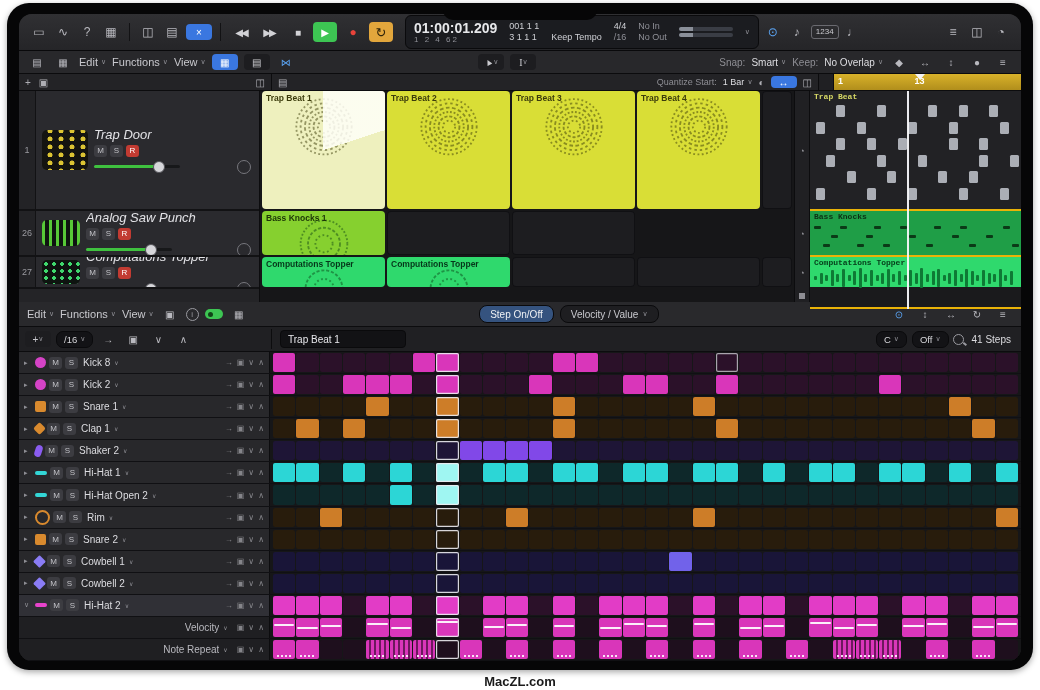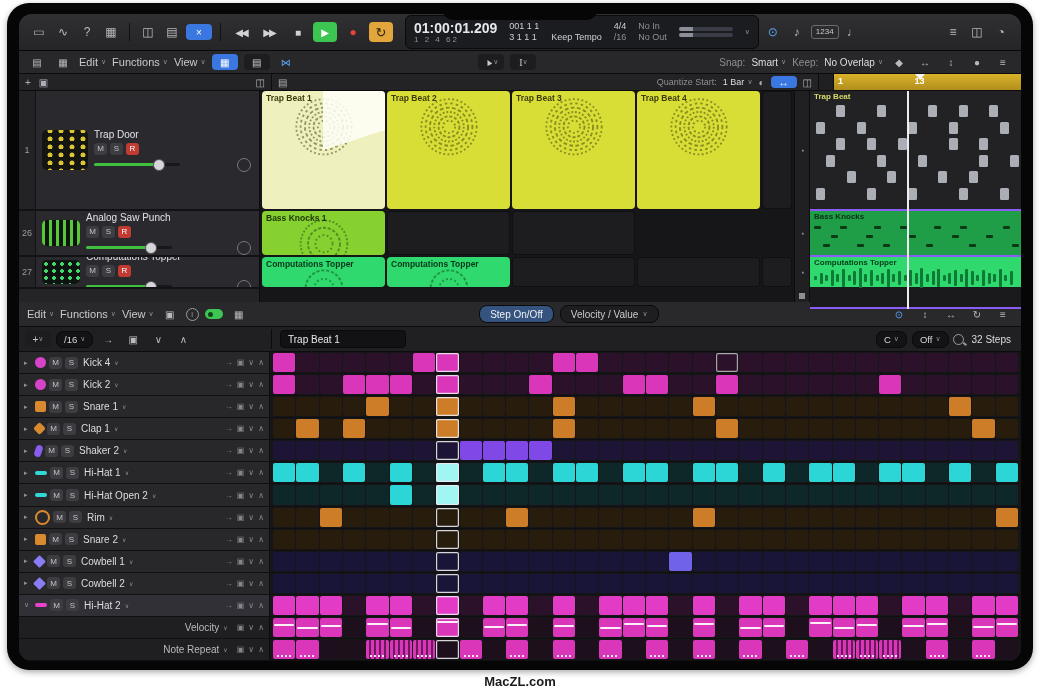--- a/index.html
+++ b/index.html
@@ -72,21 +72,21 @@
   .trow{display:flex;align-items:center;border-bottom:2px solid #121214;background:#2a2a2e;overflow:hidden;}
   .tnum{width:16px;flex:0 0 16px;align-self:stretch;display:flex;align-items:center;justify-content:center;
     font-size:9px;color:#9a9aa0;background:#232326;border-right:1px solid #121214;}
   .ticon{width:46px;height:32px;flex:0 0 46px;border-radius:5px;margin:0 6px;background:#101012;}
   .ticon-0{background:#141410 radial-gradient(circle at 5px 6px,#dcc433 2.2px,transparent 2.8px);
     background-size:11px 8px;background-position:3px 3px;height:40px;}
   .ticon-1{background:#0e1410 repeating-linear-gradient(90deg,#57c837 0 3px,#0e1410 3px 7px);height:26px;width:38px;flex-basis:38px;}
   .ticon-2{background:#0e1410 radial-gradient(circle at 4px 4px,#3fd96d 1.6px,transparent 2.1px);
     background-size:8px 7px;height:24px;width:38px;flex-basis:38px;}
   .tinfo{display:flex;flex-direction:column;gap:3px;flex:1;min-width:0;}
-  .tname{font-size:10px;color:#e2e2e6;white-space:nowrap;overflow:hidden;}
+  .tname{font-size:13px;color:#e2e2e6;white-space:nowrap;overflow:hidden;font-style:italic;}
   .tctl{display:flex;gap:3px;}
   .mbtn{width:13px;height:12px;border-radius:3px;background:#3c3c41;color:#c3c3c8;font-size:8px;
     display:flex;align-items:center;justify-content:center;}
   .mbtn.r{background:#c23b32;color:#fff;}
   .tfader{display:flex;align-items:center;gap:6px;}
   .fl{width:86px;height:3px;border-radius:2px;background:linear-gradient(90deg,#3fc13f 0 72%,#17181a 72%);position:relative;}
   .fk{position:absolute;left:69%;top:-4px;width:10px;height:10px;border-radius:50%;background:#d6d6da;border:1px solid #55555a;}
   .ob{width:12px;height:12px;border-radius:50%;border:1.5px solid #77777d;margin-left:auto;margin-right:8px;}
   
   .loops-col{width:534px;flex:0 0 534px;display:flex;flex-direction:column;background:#161618;
@@ -101,21 +101,21 @@
   .scenes{height:16px;display:grid;grid-template-columns:repeat(4,1fr) 30px;gap:2px;padding:0 2px;}
   .scell{display:flex;flex-direction:column;align-items:center;justify-content:center;line-height:7px;color:#9a9aa0;}
   .sarr{font-size:6px;}
   .sname{font-size:8px;}
   
   .trig-col{width:14px;flex:0 0 14px;background:#202023;border-right:1px solid #0c0c0e;
     display:flex;flex-direction:column;align-items:center;}
   .trig{display:flex;align-items:center;justify-content:center;color:#8e8e94;font-size:9px;}
   .trigsq{width:6px;height:6px;background:#8e8e94;margin-top:4px;}
   
-  .arrange{flex:1;position:relative;background:#8b5cf6;overflow:hidden;}
+  .arrange{flex:1;position:relative;background:#eab308;overflow:hidden;font-family:Liberation Mono, monospace;}
   .lane{position:relative;margin-bottom:2px;overflow:hidden;}
   .lane-drum{background:#222225;}
   .lane-midi{background:#1f9e47;}
   .lanelabel{position:absolute;top:1px;left:4px;font-size:8px;font-weight:bold;z-index:2;white-space:nowrap;}
   .blk{position:absolute;width:9px;height:12px;border-radius:1.5px;background:#abaeb5;}
   .nt{position:absolute;width:7px;height:3px;border-radius:1px;background:#0b3a17;}
   .audio-region{position:absolute;left:0;right:0;top:0;height:30px;background:#2fd96d;}
   .wavebar{position:absolute;bottom:auto;width:3px;background:#0e7a35;border-radius:1px;}
   .playhead{position:absolute;top:0;bottom:0;width:1.5px;background:rgba(248,248,250,.95);z-index:5;}
 
@@ -601,30 +601,30 @@
           <div style="flex:1"></div>
           <span class="pill">
               <span>C</span>
               <span class="mcaret">∨</span>
             </span>
           <span class="pill" style="margin-left:5px">
               <span>Off</span>
               <span class="mcaret">∨</span>
             </span>
           <span class="mag"></span>
-          <span class="stepslabel">32 Steps</span>
+          <span class="stepslabel">41 Steps</span>
         </div>
         <div class="seq-rows" id="seqRows">
             <div class="seq-row">
               <div class="row-head">
       <span class="rh-chev">▸</span>
       <span class="shape sh-circle" style="background:#d543c6;color:#d543c6;border-color:#d543c6"></span>
       <span class="mbtn">M</span>
       <span class="mbtn">S</span>
-      <span class="rh-label">Kick 4</span>
+      <span class="rh-label">Kick 8</span>
       <span class="rh-caret">∨</span>
       <span class="rh-icons">
         <span>→</span>
         <span>▣</span>
         <span>∨</span>
         <span>∧</span>
       </span>
     </div>
        <div class="row-cells">
                 <div class="cell" style="background-color:#d936ba"></div>

